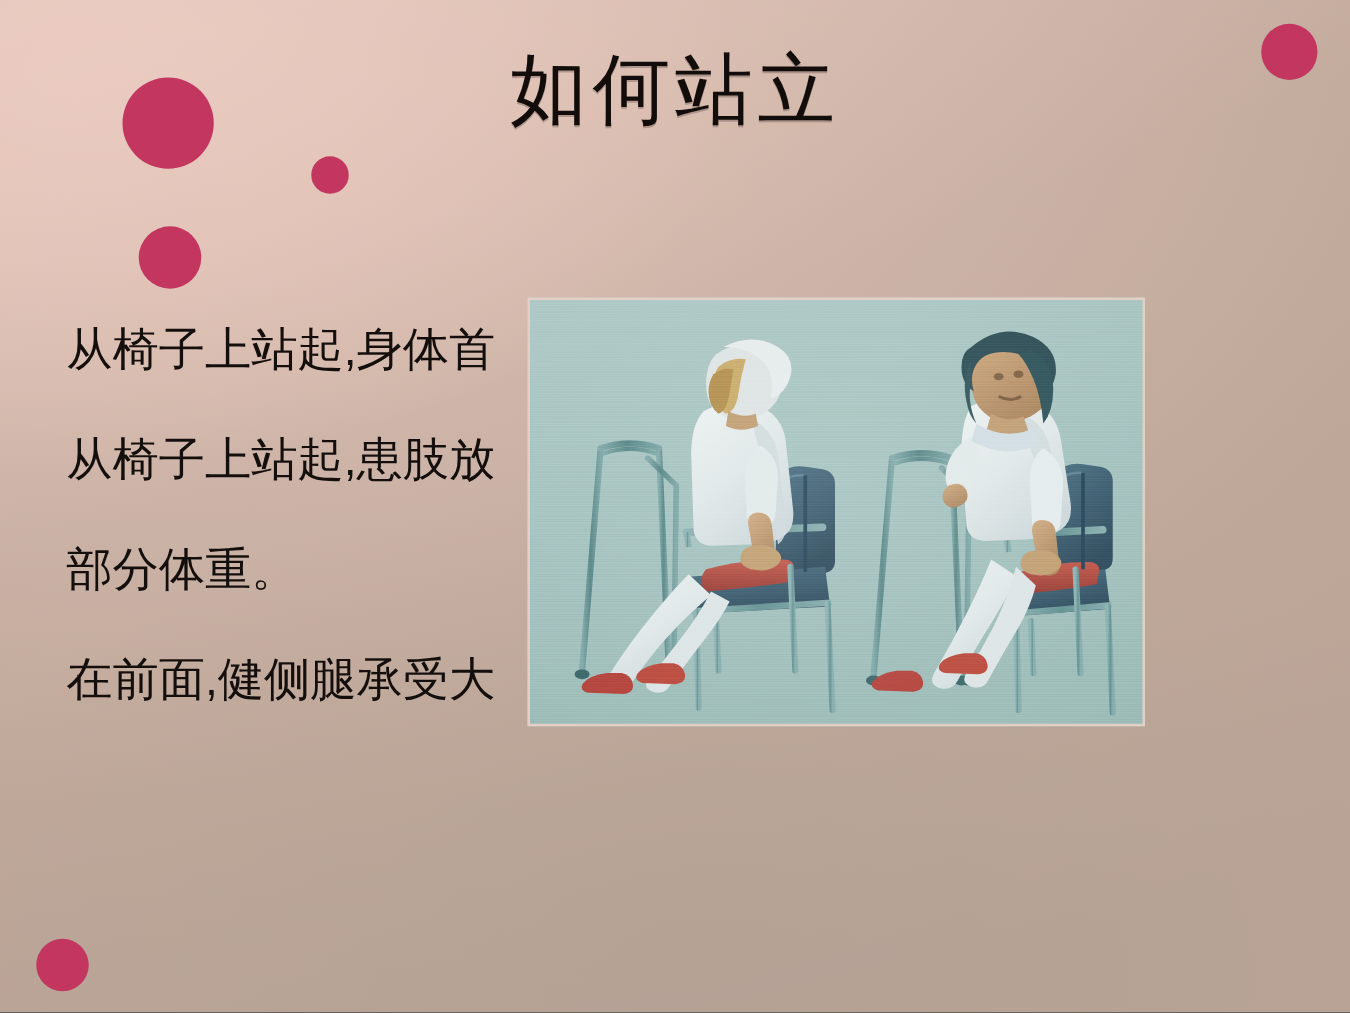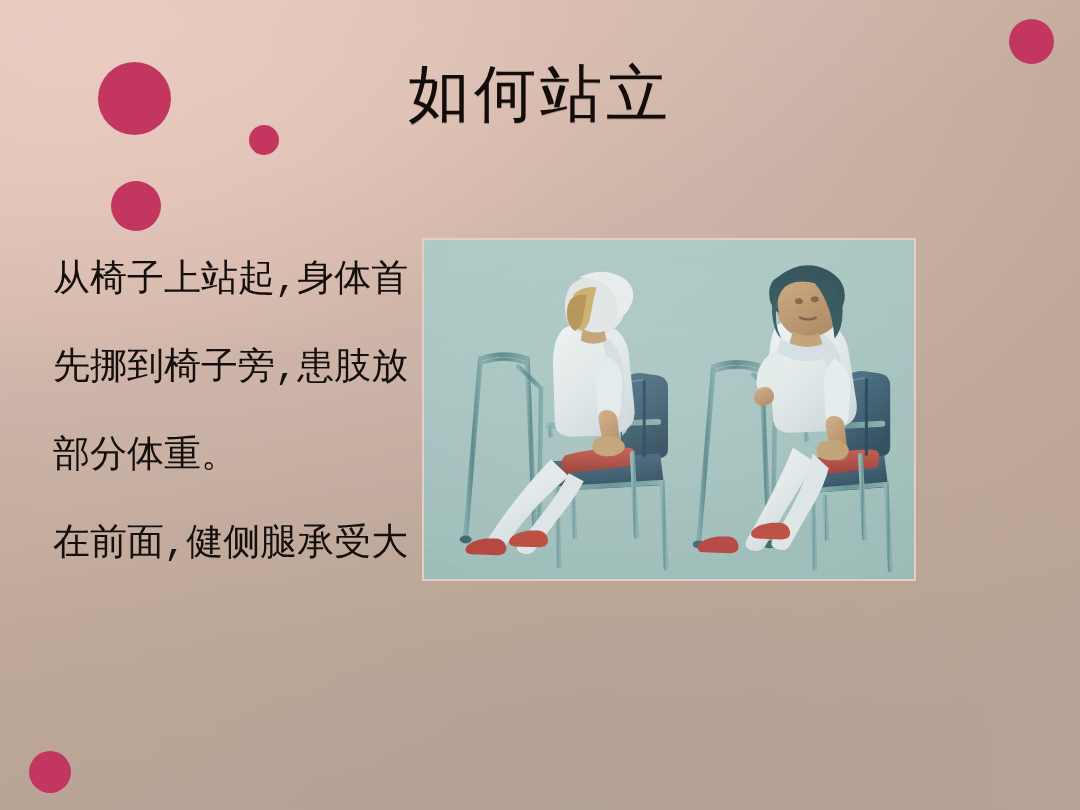--- a/index.html
+++ b/index.html
@@ -51,21 +51,21 @@
   .deco-dot.d1 { left: 98px;  top: 62px;  width: 73px; height: 73px; }
   .deco-dot.d2 { left: 249px; top: 125px; width: 30px; height: 30px; }
   .deco-dot.d3 { left: 111px; top: 181px; width: 50px; height: 50px; }
   .deco-dot.d4 { left: 1009px; top: 19px; width: 45px; height: 45px; }
   .deco-dot.d5 { left: 29px;  top: 751px; width: 42px; height: 42px; }
 
   
   #slide-title {
     position: absolute;
     left: 0;
-    top: 63px;
+    top: 42px;
     width: 1080px;
     text-align: center;
     font-size: 62px;
     line-height: 1.0;
     font-weight: 400;
     color: #120d0b;
     letter-spacing: 4px;
     font-family: "Liberation Serif", "DejaVu Serif", serif;
     text-shadow: 0 1px 0 rgba(60,40,35,0.28);
   }
@@ -73,21 +73,21 @@
   
   #body-text {
     position: absolute;
     left: 53px;
     top: 236px;
     width: 360px;
     font-size: 37px;
     line-height: 88px;
     color: #140f0d;
     letter-spacing: 0px;
-    font-family: Liberation Mono, monospace;
+    font-family: Liberation Sans, sans-serif;
   }
   #body-text .tline { display: block; white-space: nowrap; }
 
   
   #illustration {
     position: absolute;
     left: 422px;
     top: 238px;
     width: 494px;
     height: 343px;
@@ -126,21 +126,21 @@
   <div class="deco-dot d1"></div>
   <div class="deco-dot d2"></div>
   <div class="deco-dot d3"></div>
   <div class="deco-dot d4"></div>
   <div class="deco-dot d5"></div>
 
   <div id="slide-title">如何站立</div>
 
   <div id="body-text">
     <span class="tline">从椅子上站起,身体首</span>
-    <span class="tline">先挪到椅子旁,患肢放</span>
+    <span class="tline">从椅子上站起,患肢放</span>
     <span class="tline">部分体重。</span>
     <span class="tline">在前面,健侧腿承受大</span>
   </div>
 
   <div id="illustration">
     <svg viewBox="0 0 494 343" preserveAspectRatio="none">
       <defs>
         <linearGradient id="bgPhoto" x1="0" y1="0" x2="0.25" y2="1">
           <stop offset="0%" stop-color="#b3ccc8"></stop>
           <stop offset="45%" stop-color="#a8c5c1"></stop>

